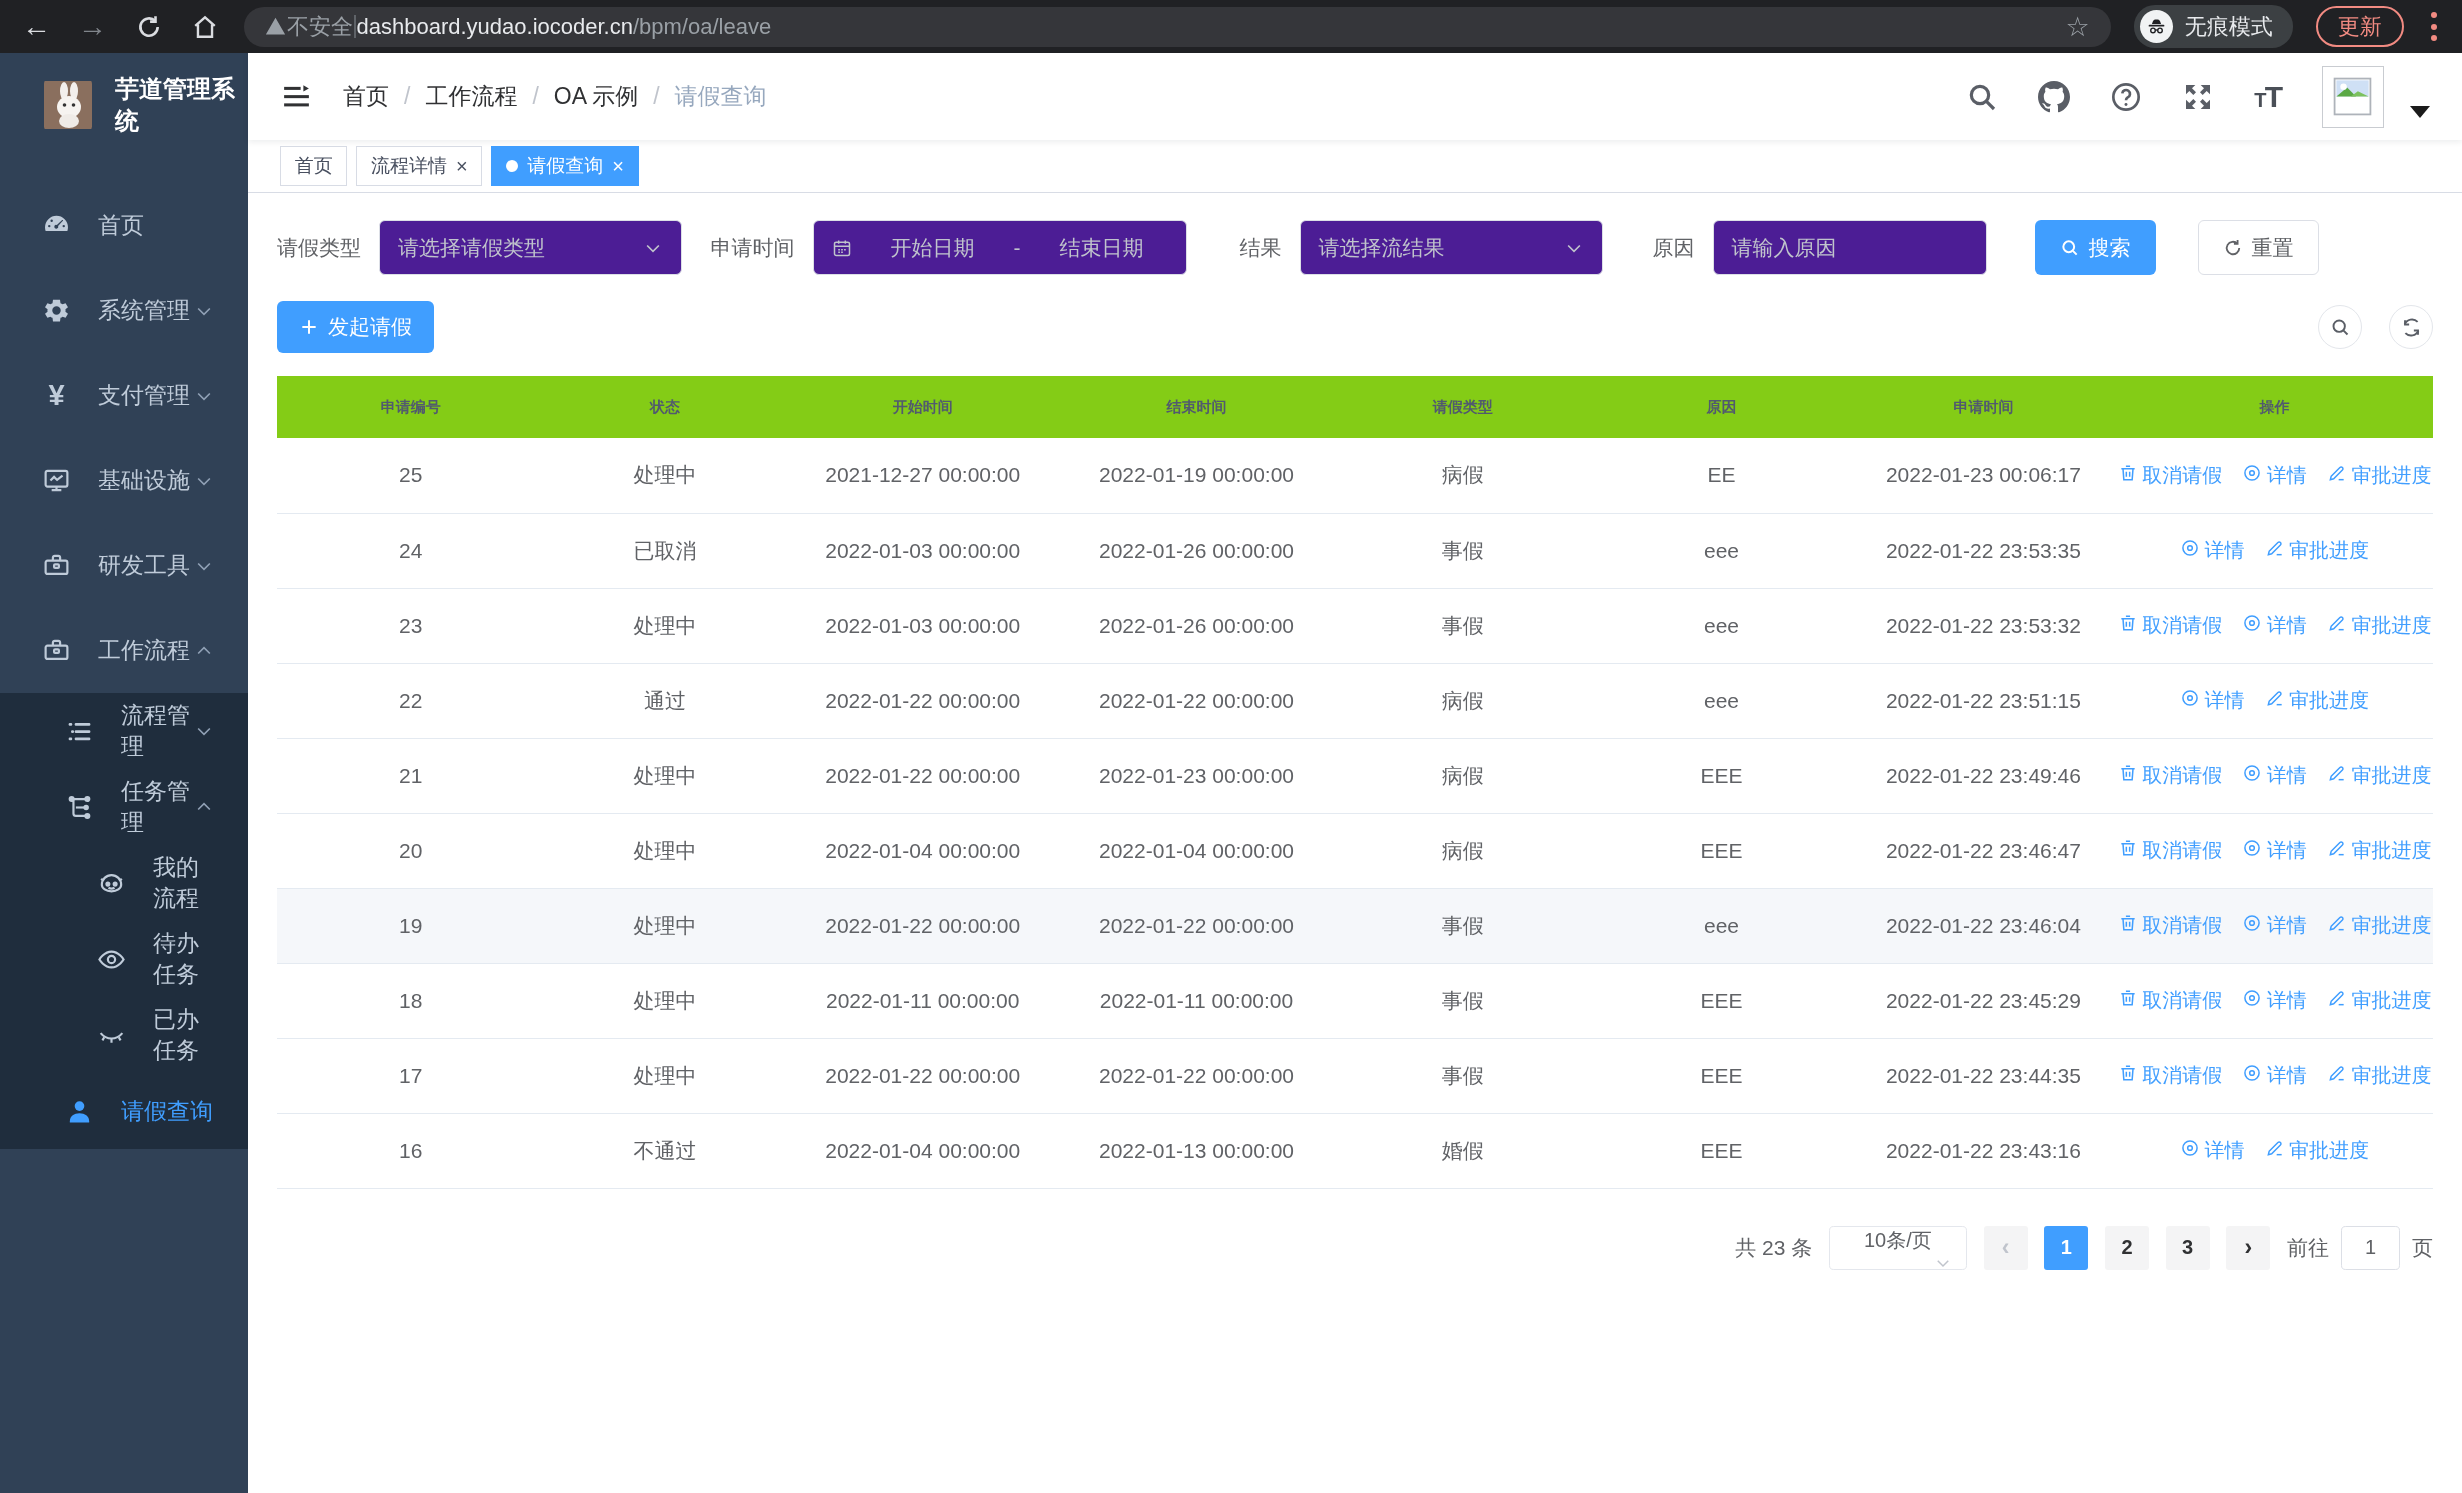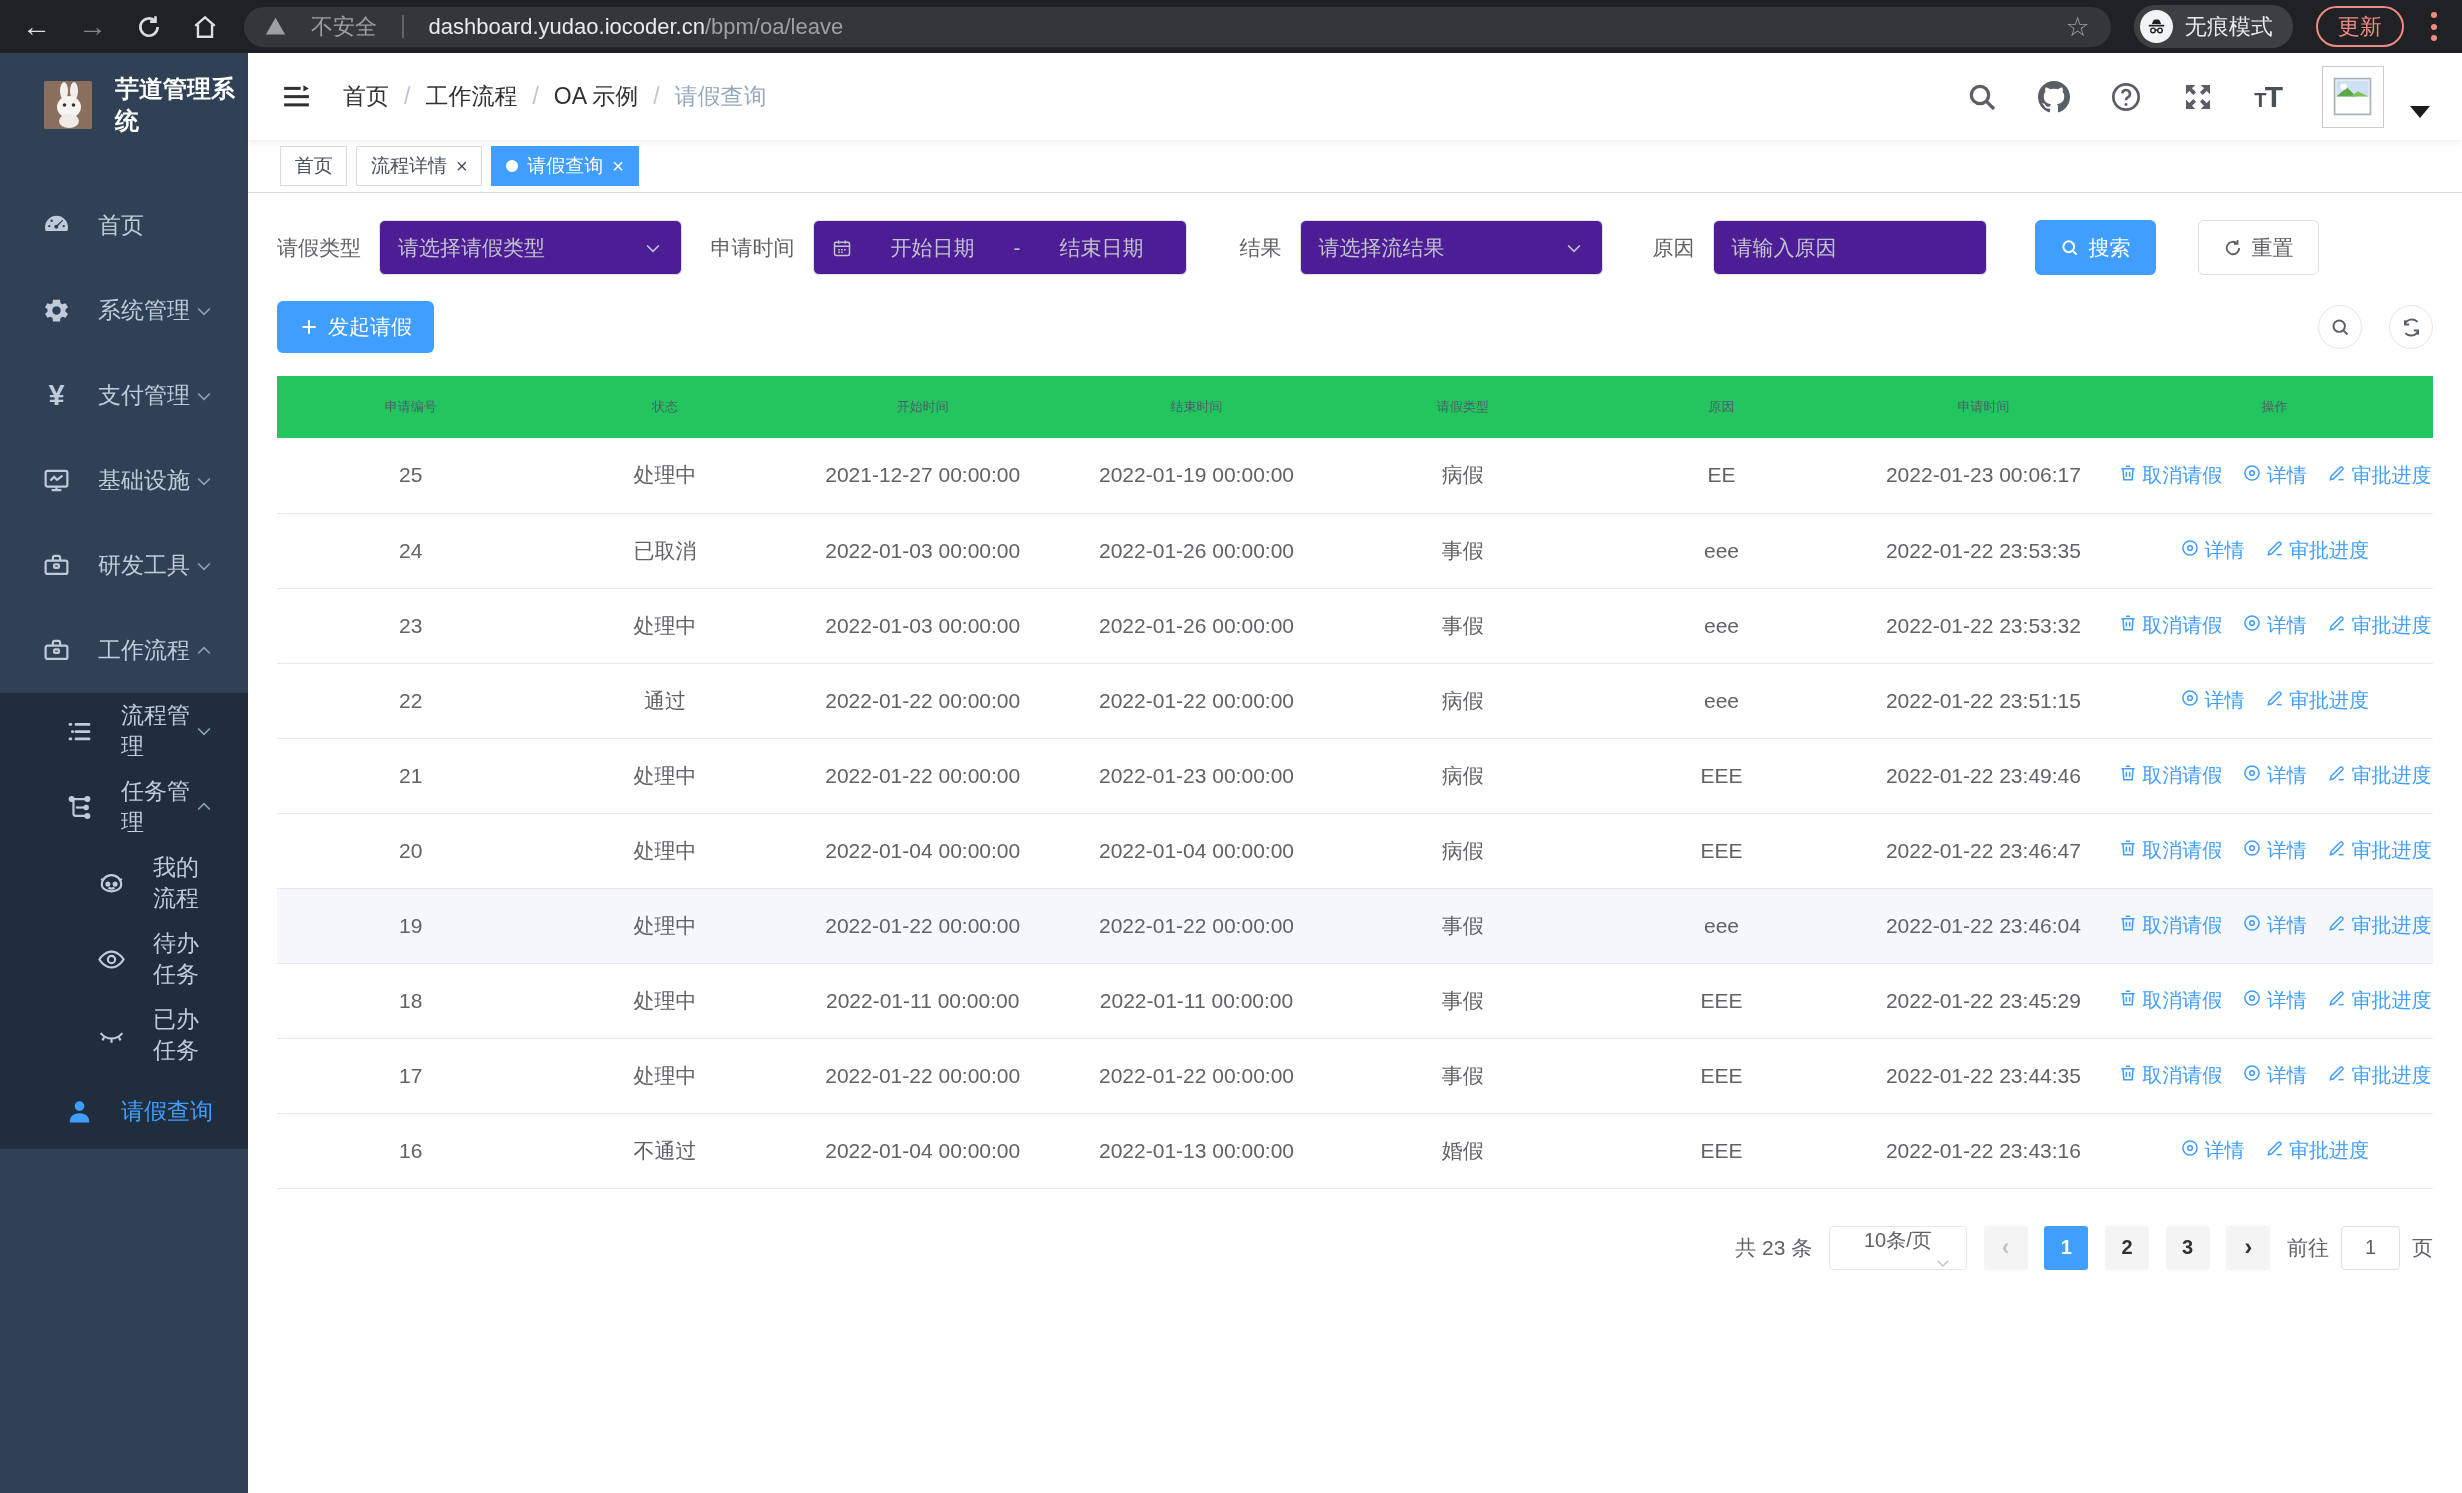--- a/index.html
+++ b/index.html
@@ -6,21 +6,21 @@
   html,body { width:2462px; height:1494px; overflow:hidden;
     font-family:"Liberation Sans","DejaVu Sans",sans-serif; background:#fff; }
 
   
   .chrome { height:53px; background:#202124; display:flex; align-items:center;
     padding:0 20px; gap:23px; }
   .chrome .navbtn { color:#dadce0; font-size:29px; line-height:1; width:33px; text-align:center; flex:0 0 auto; }
   .chrome .navbtn.dim { color:#80858b; }
   .chrome .navbtn svg { width:26px; height:26px; display:block; margin:0 auto; }
   .omnibox { flex:1; height:40px; background:#35363a; border-radius:20px; display:flex;
-    align-items:center; padding:0 21px; gap:25px; color:#9aa0a6; font-size:22px; min-width:0; }
+    align-items:center; padding:0 21px; gap:1px; color:#9aa0a6; font-size:22px; min-width:0; }
   .omnibox .warn svg { width:21px; height:21px; display:block; }
   .omnibox .sep { width:1.5px; height:23px; background:#5f6368; }
   .omnibox .host { color:#e8eaed; }
   .omnibox .path { color:#9aa0a6; }
   .omnibox .star { margin-left:auto; font-size:27px; color:#9aa0a6; }
   .incog { height:43px; background:#3c4043; border-radius:21px; display:flex; align-items:center;
     gap:12px; padding:0 20px 0 6px; color:#e8eaed; font-size:22px; flex:0 0 auto; }
   .incog .iicon { width:33px; height:33px; background:#f1f3f4; border-radius:50%; display:flex;
     align-items:center; justify-content:center; }
   .incog .iicon svg { width:21px; height:21px; }
@@ -104,21 +104,21 @@
 
   .toolbar { display:flex; align-items:center; margin:26px 0 23px 0; }
   .btn-create { height:52px; padding:0 21px; }
   .toolcircles { margin-left:auto; display:flex; gap:27px; }
   .circ { width:44px; height:44px; border-radius:50%; border:1.5px solid #e3e6eb; display:flex;
     align-items:center; justify-content:center; color:#5a5e66; cursor:pointer; }
   .circ svg { width:21px; height:21px; }
 
   
   table { width:100%; border-collapse:collapse; table-layout:fixed; }
-  thead th { background:#22c55e; color:#515a6e; font-size:13px; font-weight:normal; height:62px;
+  thead th { background:#84cc16; color:#515a6e; font-size:15px; font-weight:bold; height:62px;
     text-align:center; }
   tbody td { height:75px; text-align:center; font-size:21px; color:#606266;
     border-bottom:1.5px solid #e4eaf1; }
   tbody tr.hover td { background:#f5f7fa; }
   th:nth-child(1){width:12.4%} th:nth-child(2){width:11.2%} th:nth-child(3){width:12.7%}
   th:nth-child(4){width:12.7%} th:nth-child(5){width:12%} th:nth-child(6){width:12%}
   th:nth-child(7){width:12.3%} th:nth-child(8){width:14.7%}
   .acts { display:flex; justify-content:center; gap:20px; white-space:nowrap; }
   .alink { color:#409eff; font-size:20px; display:inline-flex; align-items:center; gap:4.6px; cursor:pointer; }
   .alink svg { width:20px; height:20px; }

